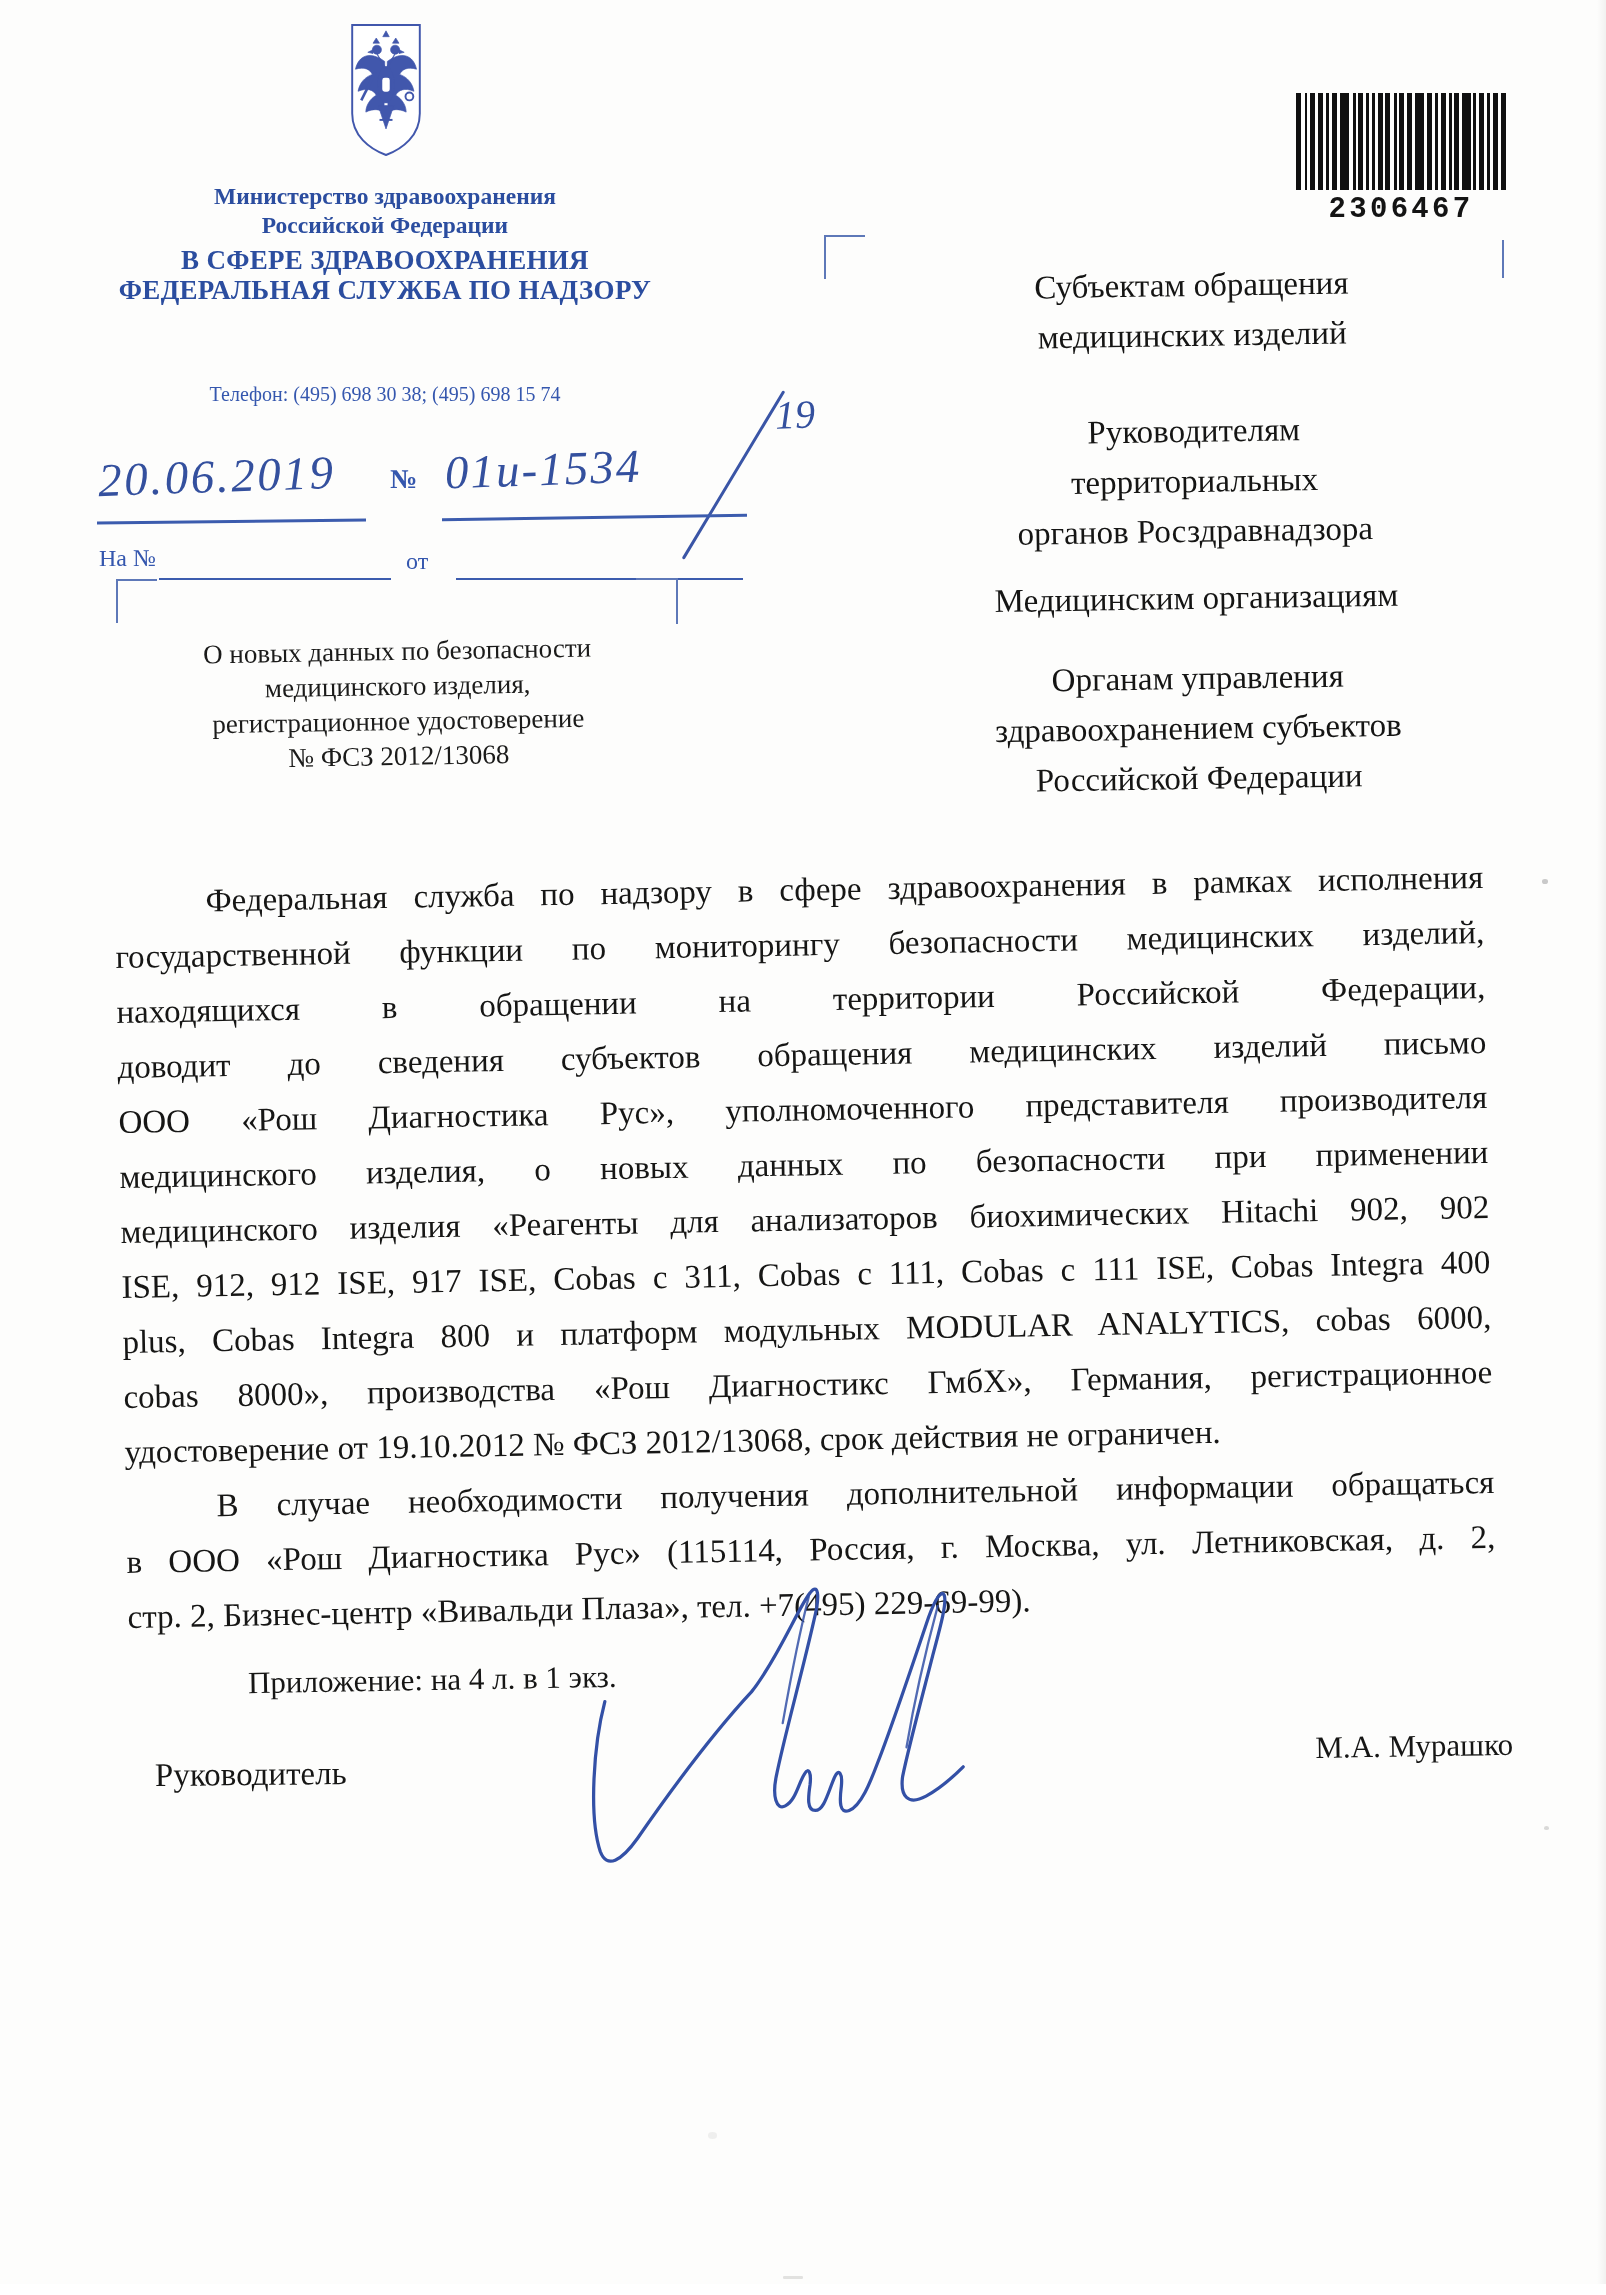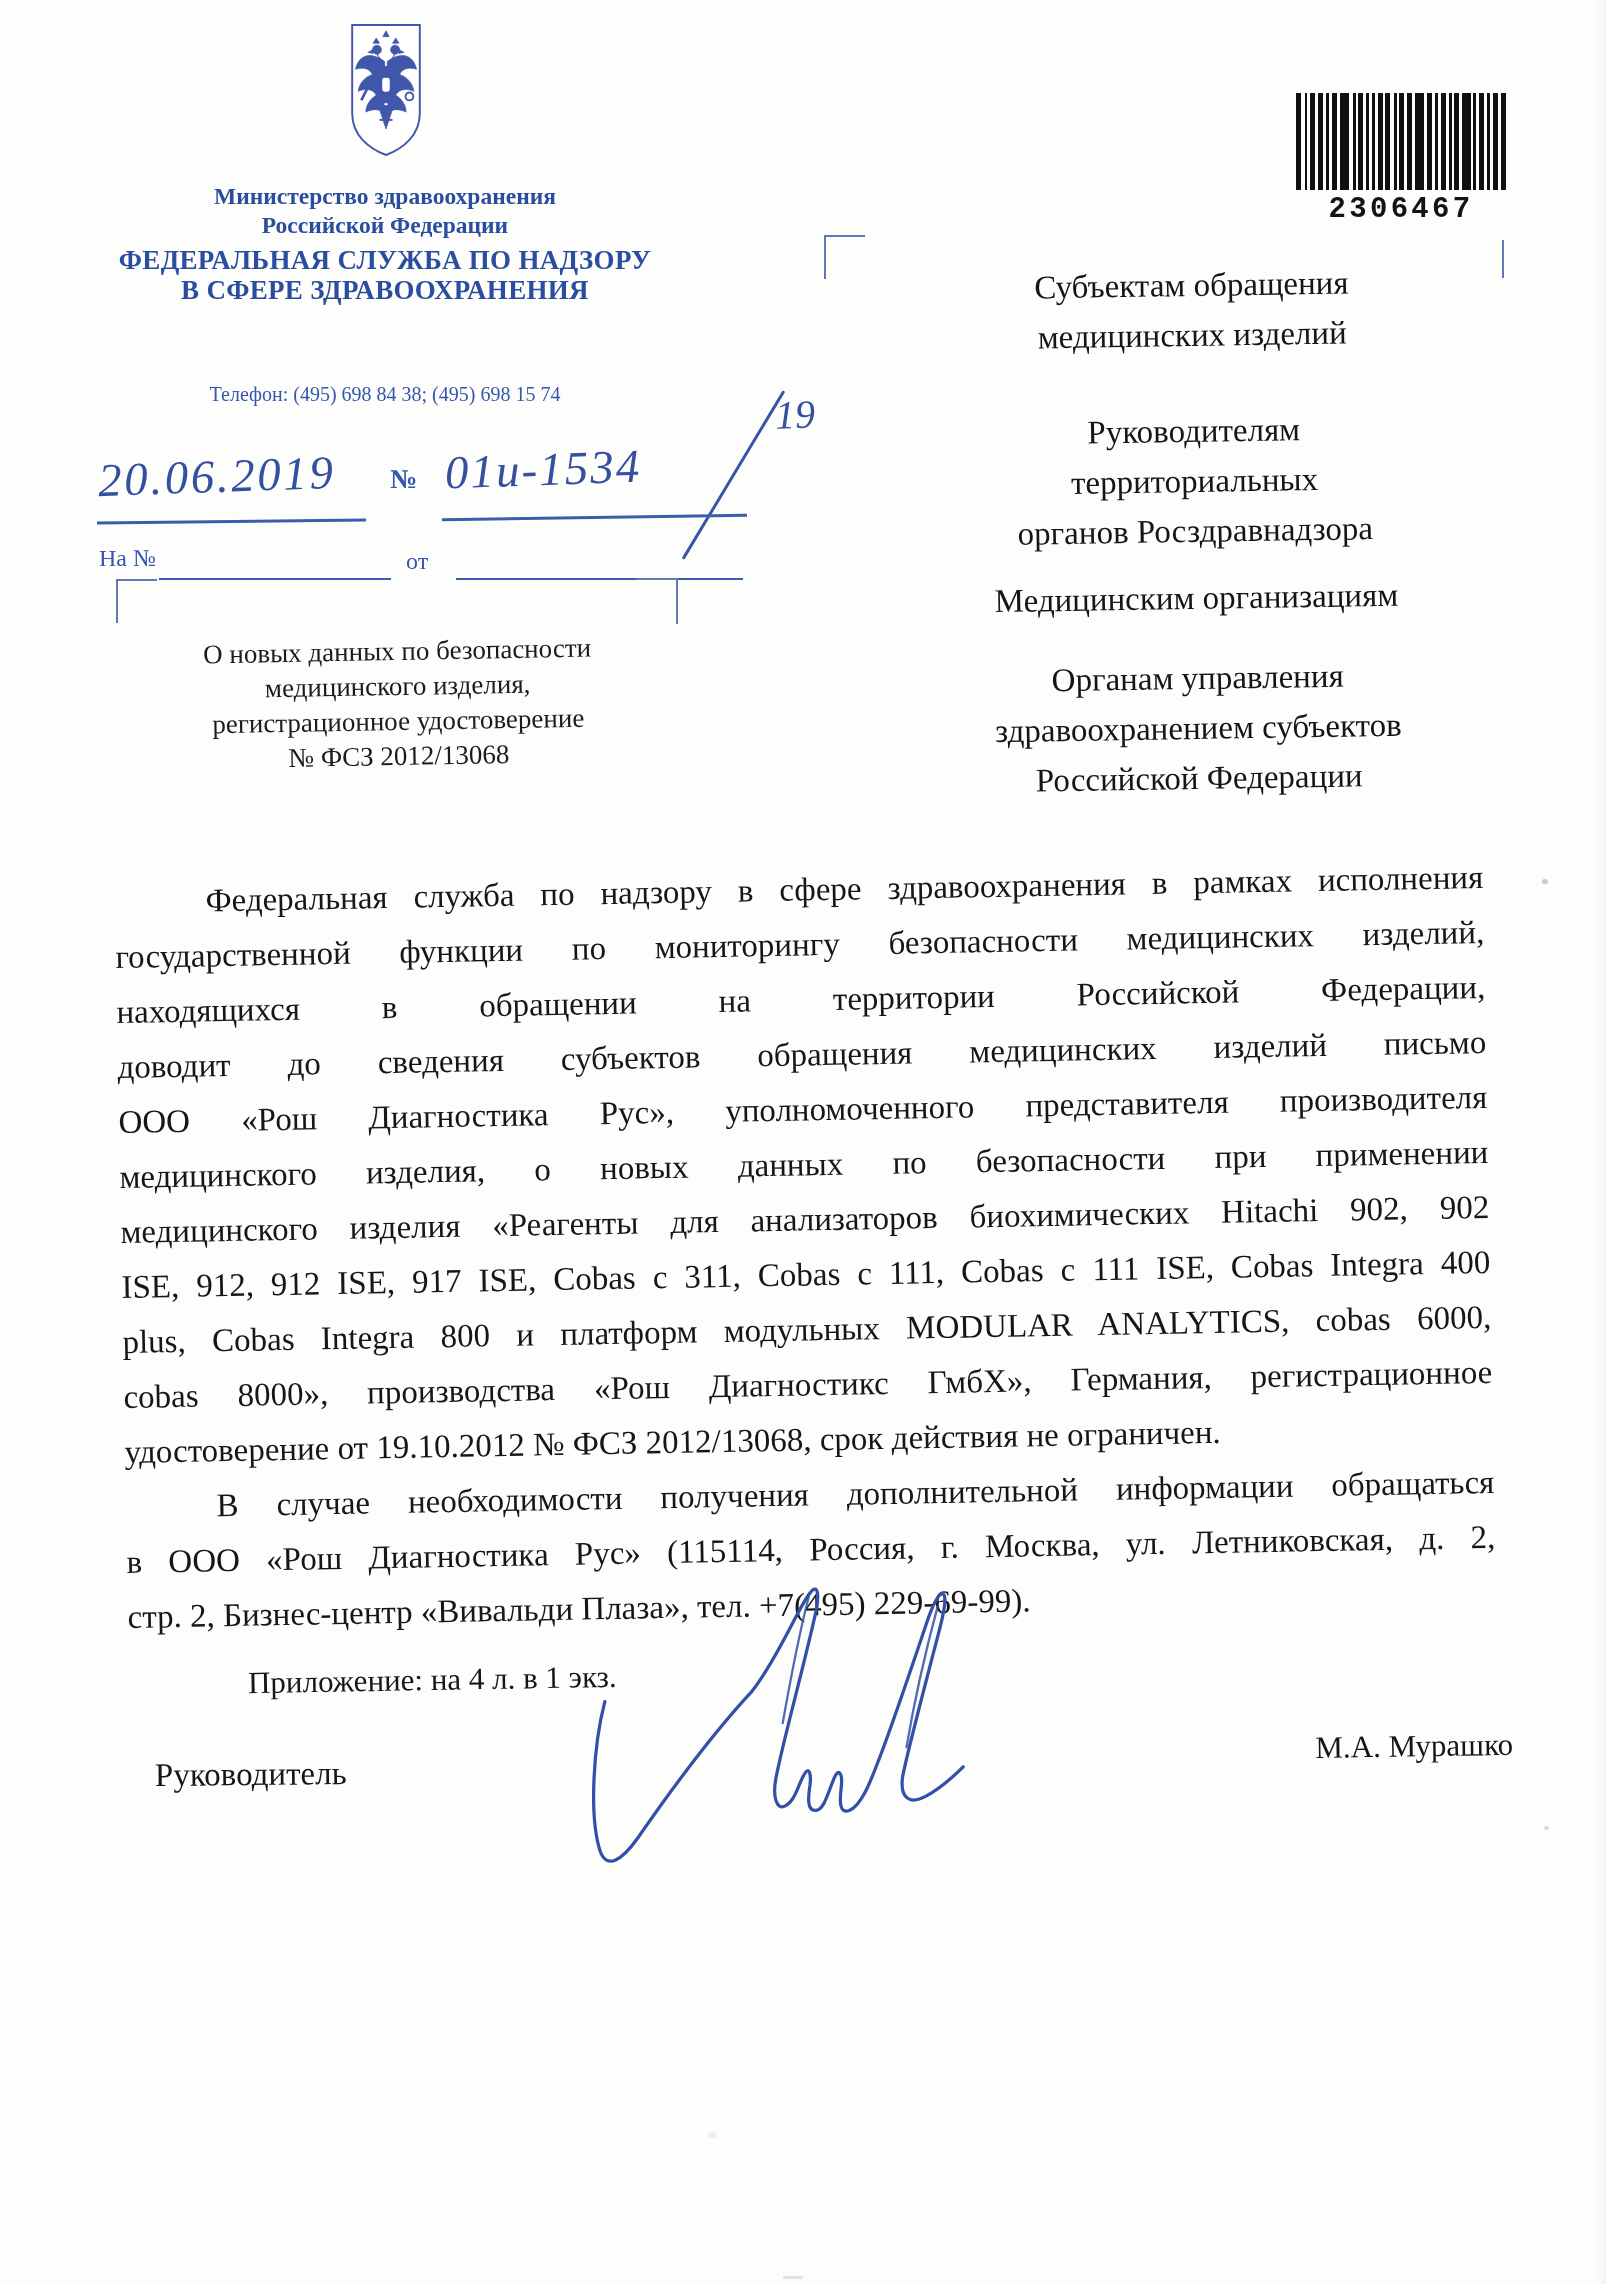--- a/index.html
+++ b/index.html
@@ -108,25 +108,25 @@
       </g>
     </svg>
   </div>
 
   <div class="abs lh" style="height:430px;">
     <div class="abs ministry">
       <div>Министерство здравоохранения</div>
       <div>Российской Федерации</div>
     </div>
     <div class="abs service">
+      <div>В СФЕРЕ ЗДРАВООХРАНЕНИЯ</div>
       <div>ФЕДЕРАЛЬНАЯ СЛУЖБА ПО НАДЗОРУ</div>
-      <div>В СФЕРЕ ЗДРАВООХРАНЕНИЯ</div>
     </div>
     <div class="abs addr">
-      <div>Телефон: (495) 698 84 38; (495) 698 15 74</div>
+      <div>Телефон: (495) 698 30 38; (495) 698 15 74</div>
     </div>
   </div>
 
   <div class="abs hw hw-date">20.06.2019</div>
   <div class="abs no-sign">№</div>
   <div class="abs hw hw-num">01и-1534</div>
   <div class="abs slash"></div>
   <div class="abs hw hw-19">19</div>
   <div class="abs uline ul-date"></div>
   <div class="abs uline ul-num"></div>

